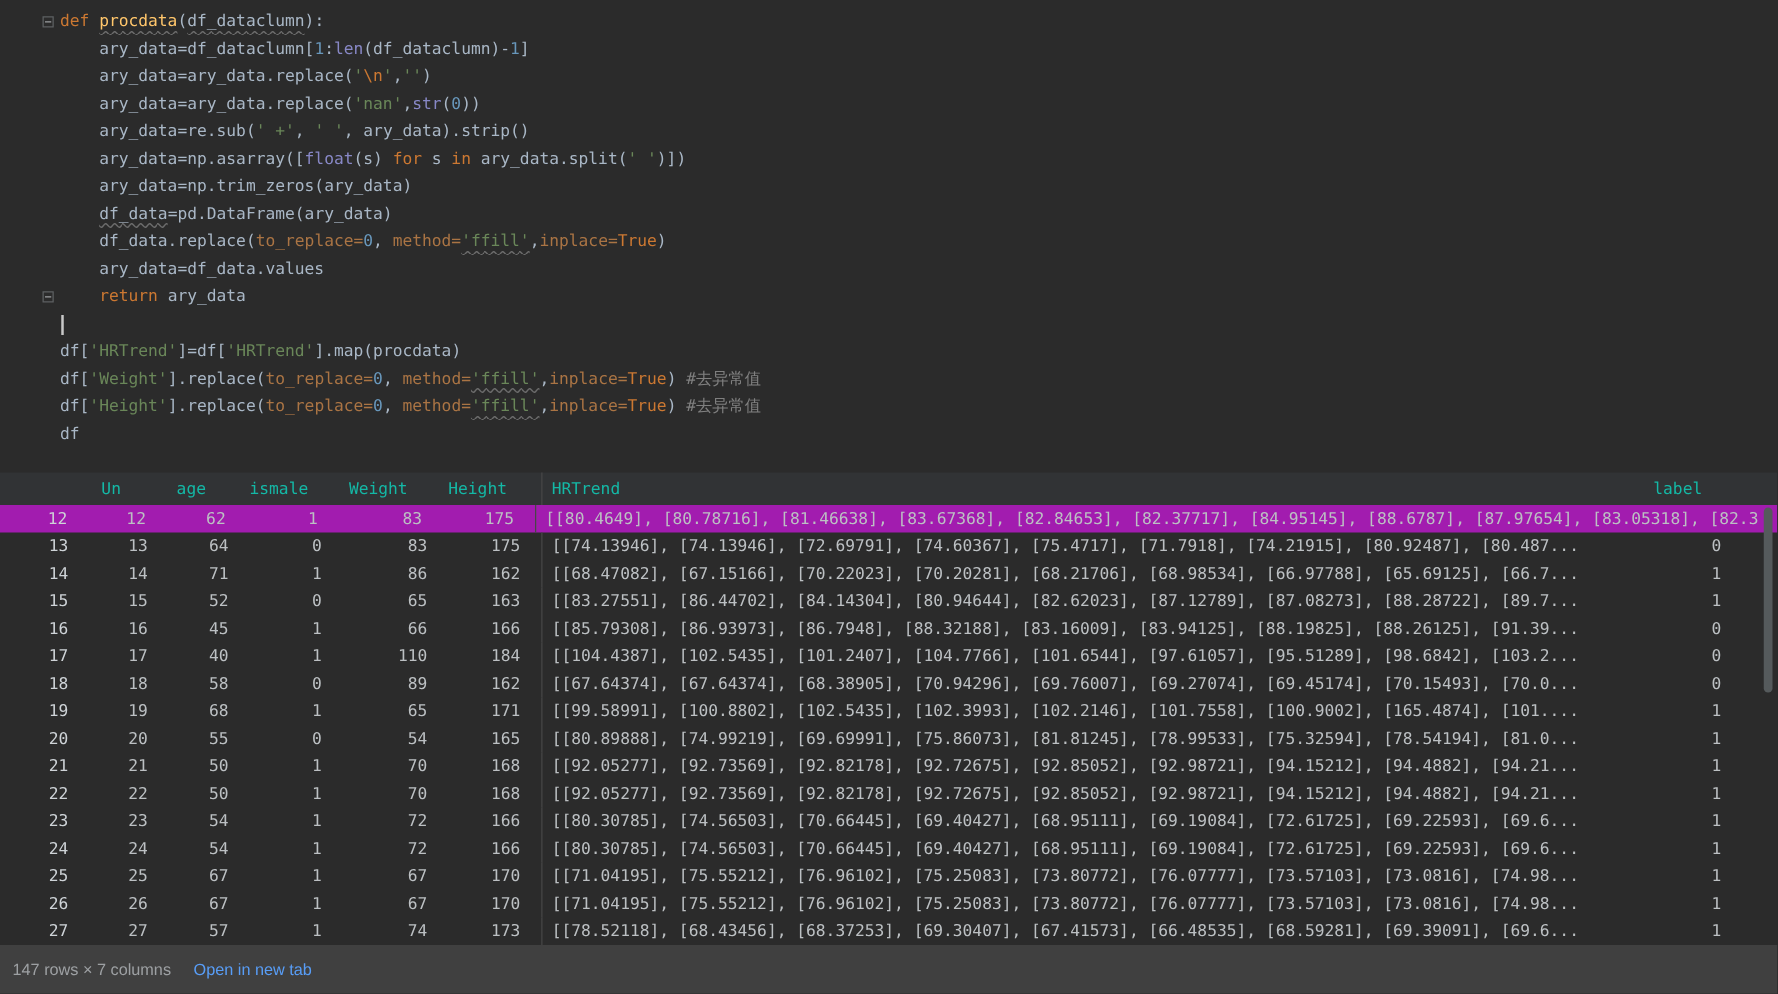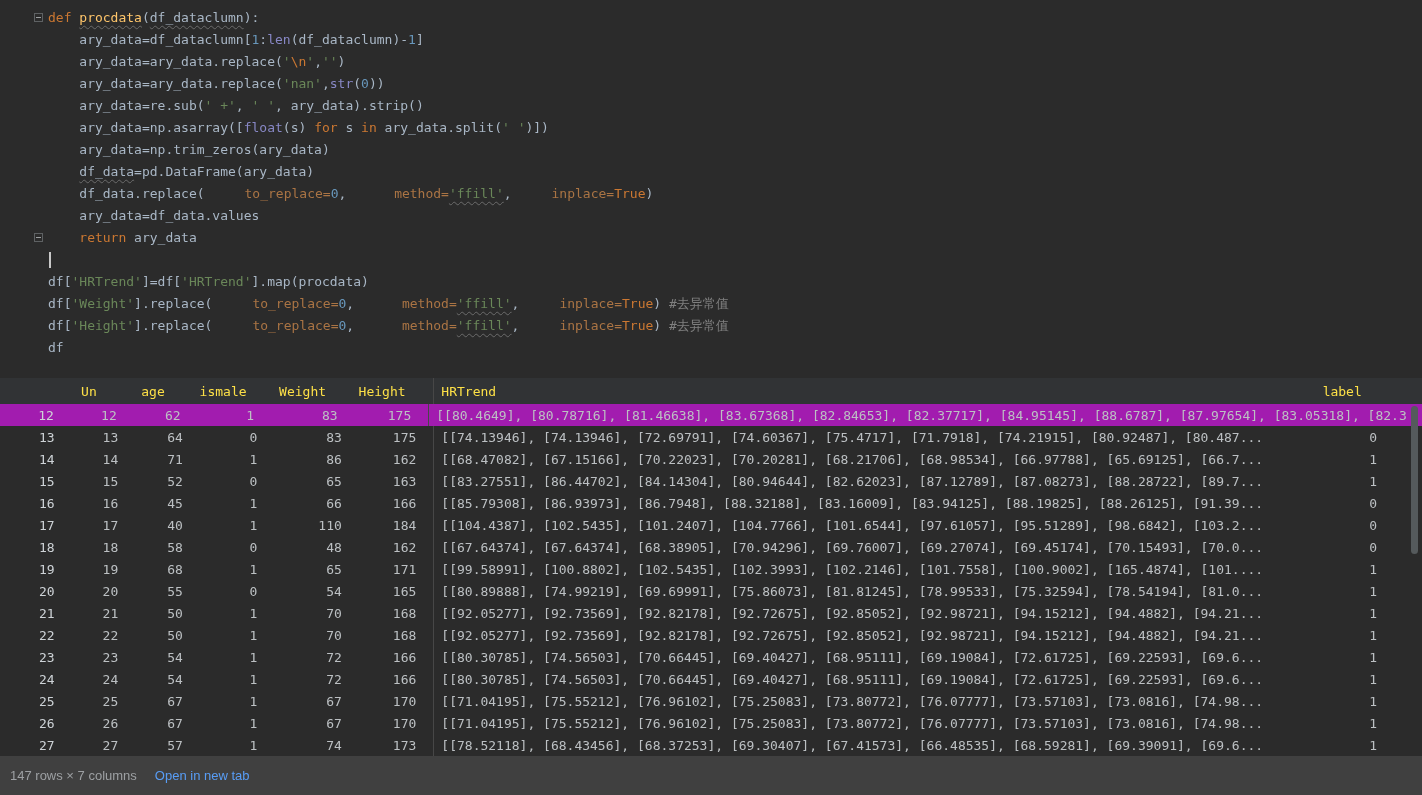--- a/index.html
+++ b/index.html
@@ -18,28 +18,28 @@
   .fold::after { content:""; position:absolute; left:1px; right:1px; top:3px; height:1px; background:#9da0a2; }
   .code { flex:1; padding-top:7px; padding-left:2px; font-size:13px; overflow:hidden; }
   .line { position:relative; height:22px; line-height:22px; white-space:pre; }
   .cursor { position:absolute; left:1px; top:3px; width:2px; height:16px; background:#c8c8c8; }
   .kw  { color:#cc7832; }
   .fn  { color:#ffc66b; }
   .str { color:#6a8759; }
   .esc { color:#cc7832; }
   .num { color:#6897bb; }
   .bi  { color:#8888c6; }
-  .na  { color:#aa7444;margin-left:40px; }
+  .na  { color:#aa7444; }
   .com { color:#808080; }
   .d   { color:#a9b7c6; }
   .typo { text-decoration:underline wavy #6b6b6b; text-decoration-thickness:1px; text-underline-offset:3px; }
 
   
   .dataview { position:relative; flex:none; }
-  .thead { display:flex; height:26px; background:#313335; color:#fde047; font-size:13px; }
+  .thead { display:flex; height:26px; background:#313335; color:#14b8a6; font-size:13px; }
   .hcell { display:flex; align-items:center; justify-content:center; white-space:nowrap; overflow:hidden; }
   .tbody { overflow:hidden; }
   .trow { display:flex; height:22px; font-size:13px; color:#bcc0c3; }
   .trow.selected { background:#a21caf; }
   .tcell { display:flex; align-items:center; justify-content:flex-end; white-space:nowrap; overflow:hidden; }
 
   .c-index  { width:60px;  padding-right:5px; }
   .c-un     { width:64px;  padding-right:5px; }
   .c-age    { width:66px;  padding-right:6px; }
   .c-ismale { width:75px;  padding-right:6px; }
@@ -161,21 +161,21 @@
           <div class="tcell c-weight">110</div>
           <div class="tcell c-height">184</div>
           <div class="tcell c-hrtrend">[[104.4387], [102.5435], [101.2407], [104.7766], [101.6544], [97.61057], [95.51289], [98.6842], [103.2...</div>
           <div class="tcell c-label">0</div>
         </div>
         <div class="trow">
           <div class="tcell c-index">18</div>
           <div class="tcell c-un">18</div>
           <div class="tcell c-age">58</div>
           <div class="tcell c-ismale">0</div>
-          <div class="tcell c-weight">48</div>
+          <div class="tcell c-weight">89</div>
           <div class="tcell c-height">162</div>
           <div class="tcell c-hrtrend">[[67.64374], [67.64374], [68.38905], [70.94296], [69.76007], [69.27074], [69.45174], [70.15493], [70.0...</div>
           <div class="tcell c-label">0</div>
         </div>
         <div class="trow">
           <div class="tcell c-index">19</div>
           <div class="tcell c-un">19</div>
           <div class="tcell c-age">68</div>
           <div class="tcell c-ismale">1</div>
           <div class="tcell c-weight">65</div>

